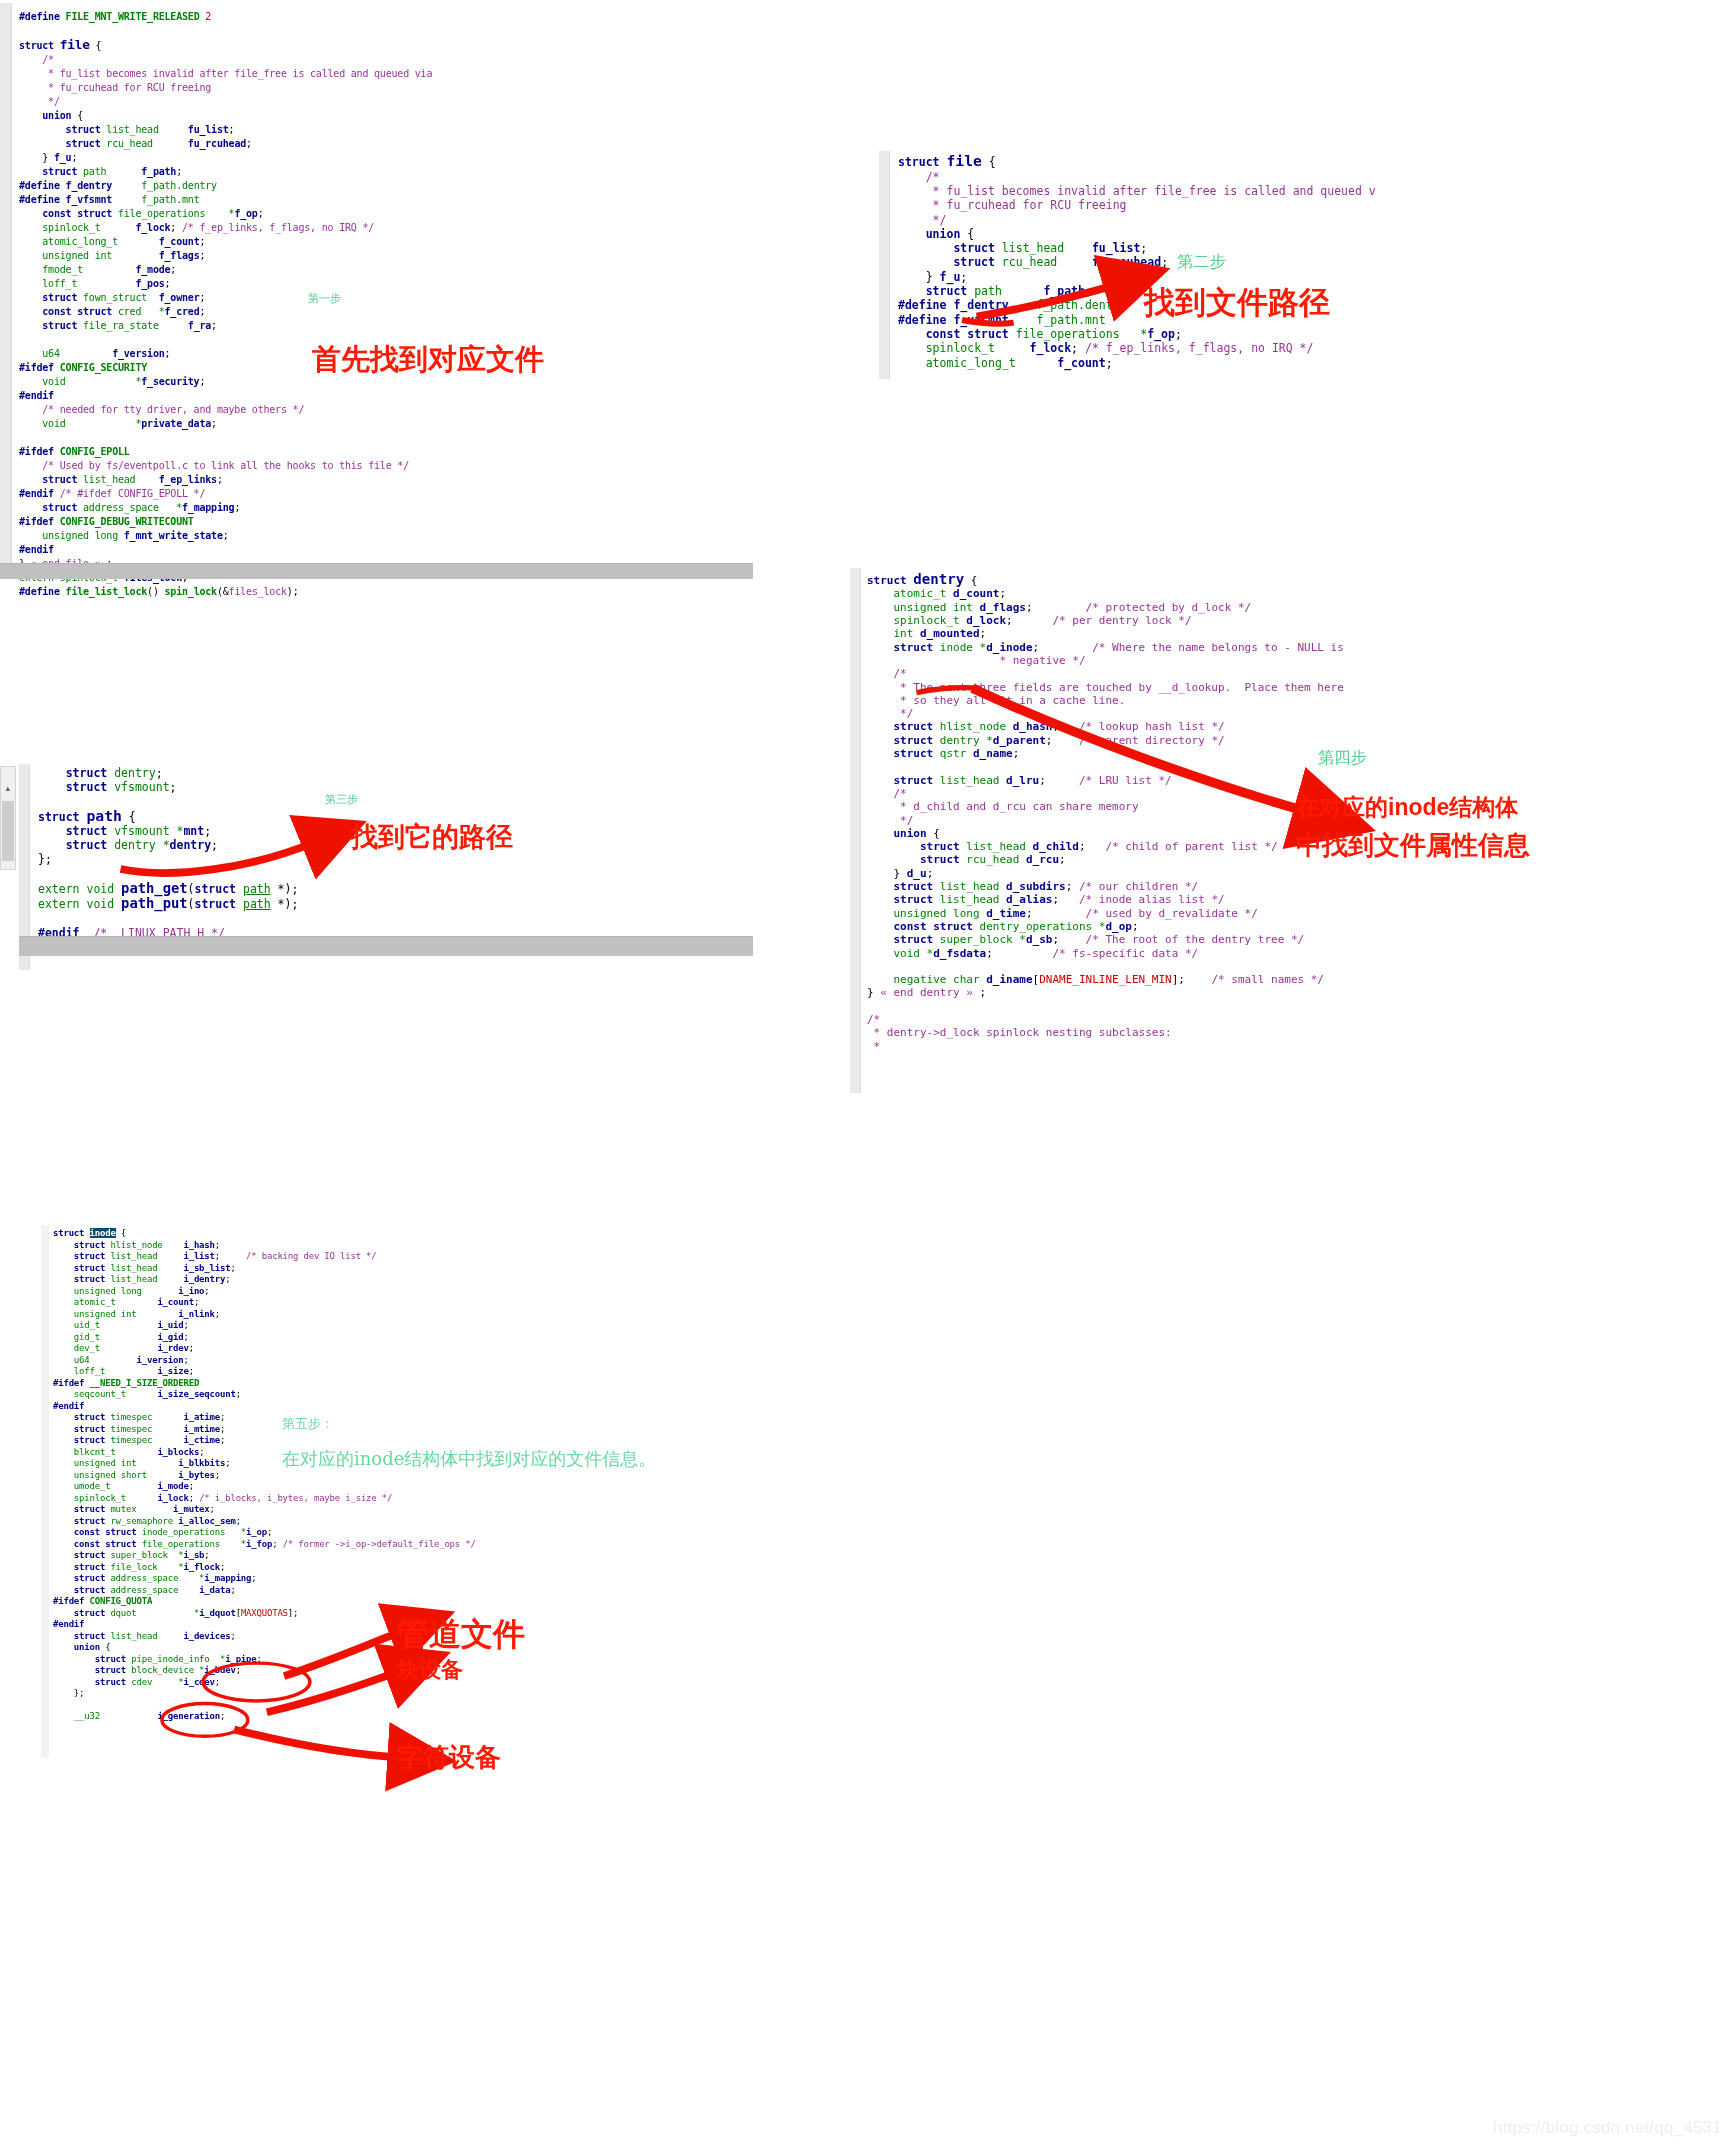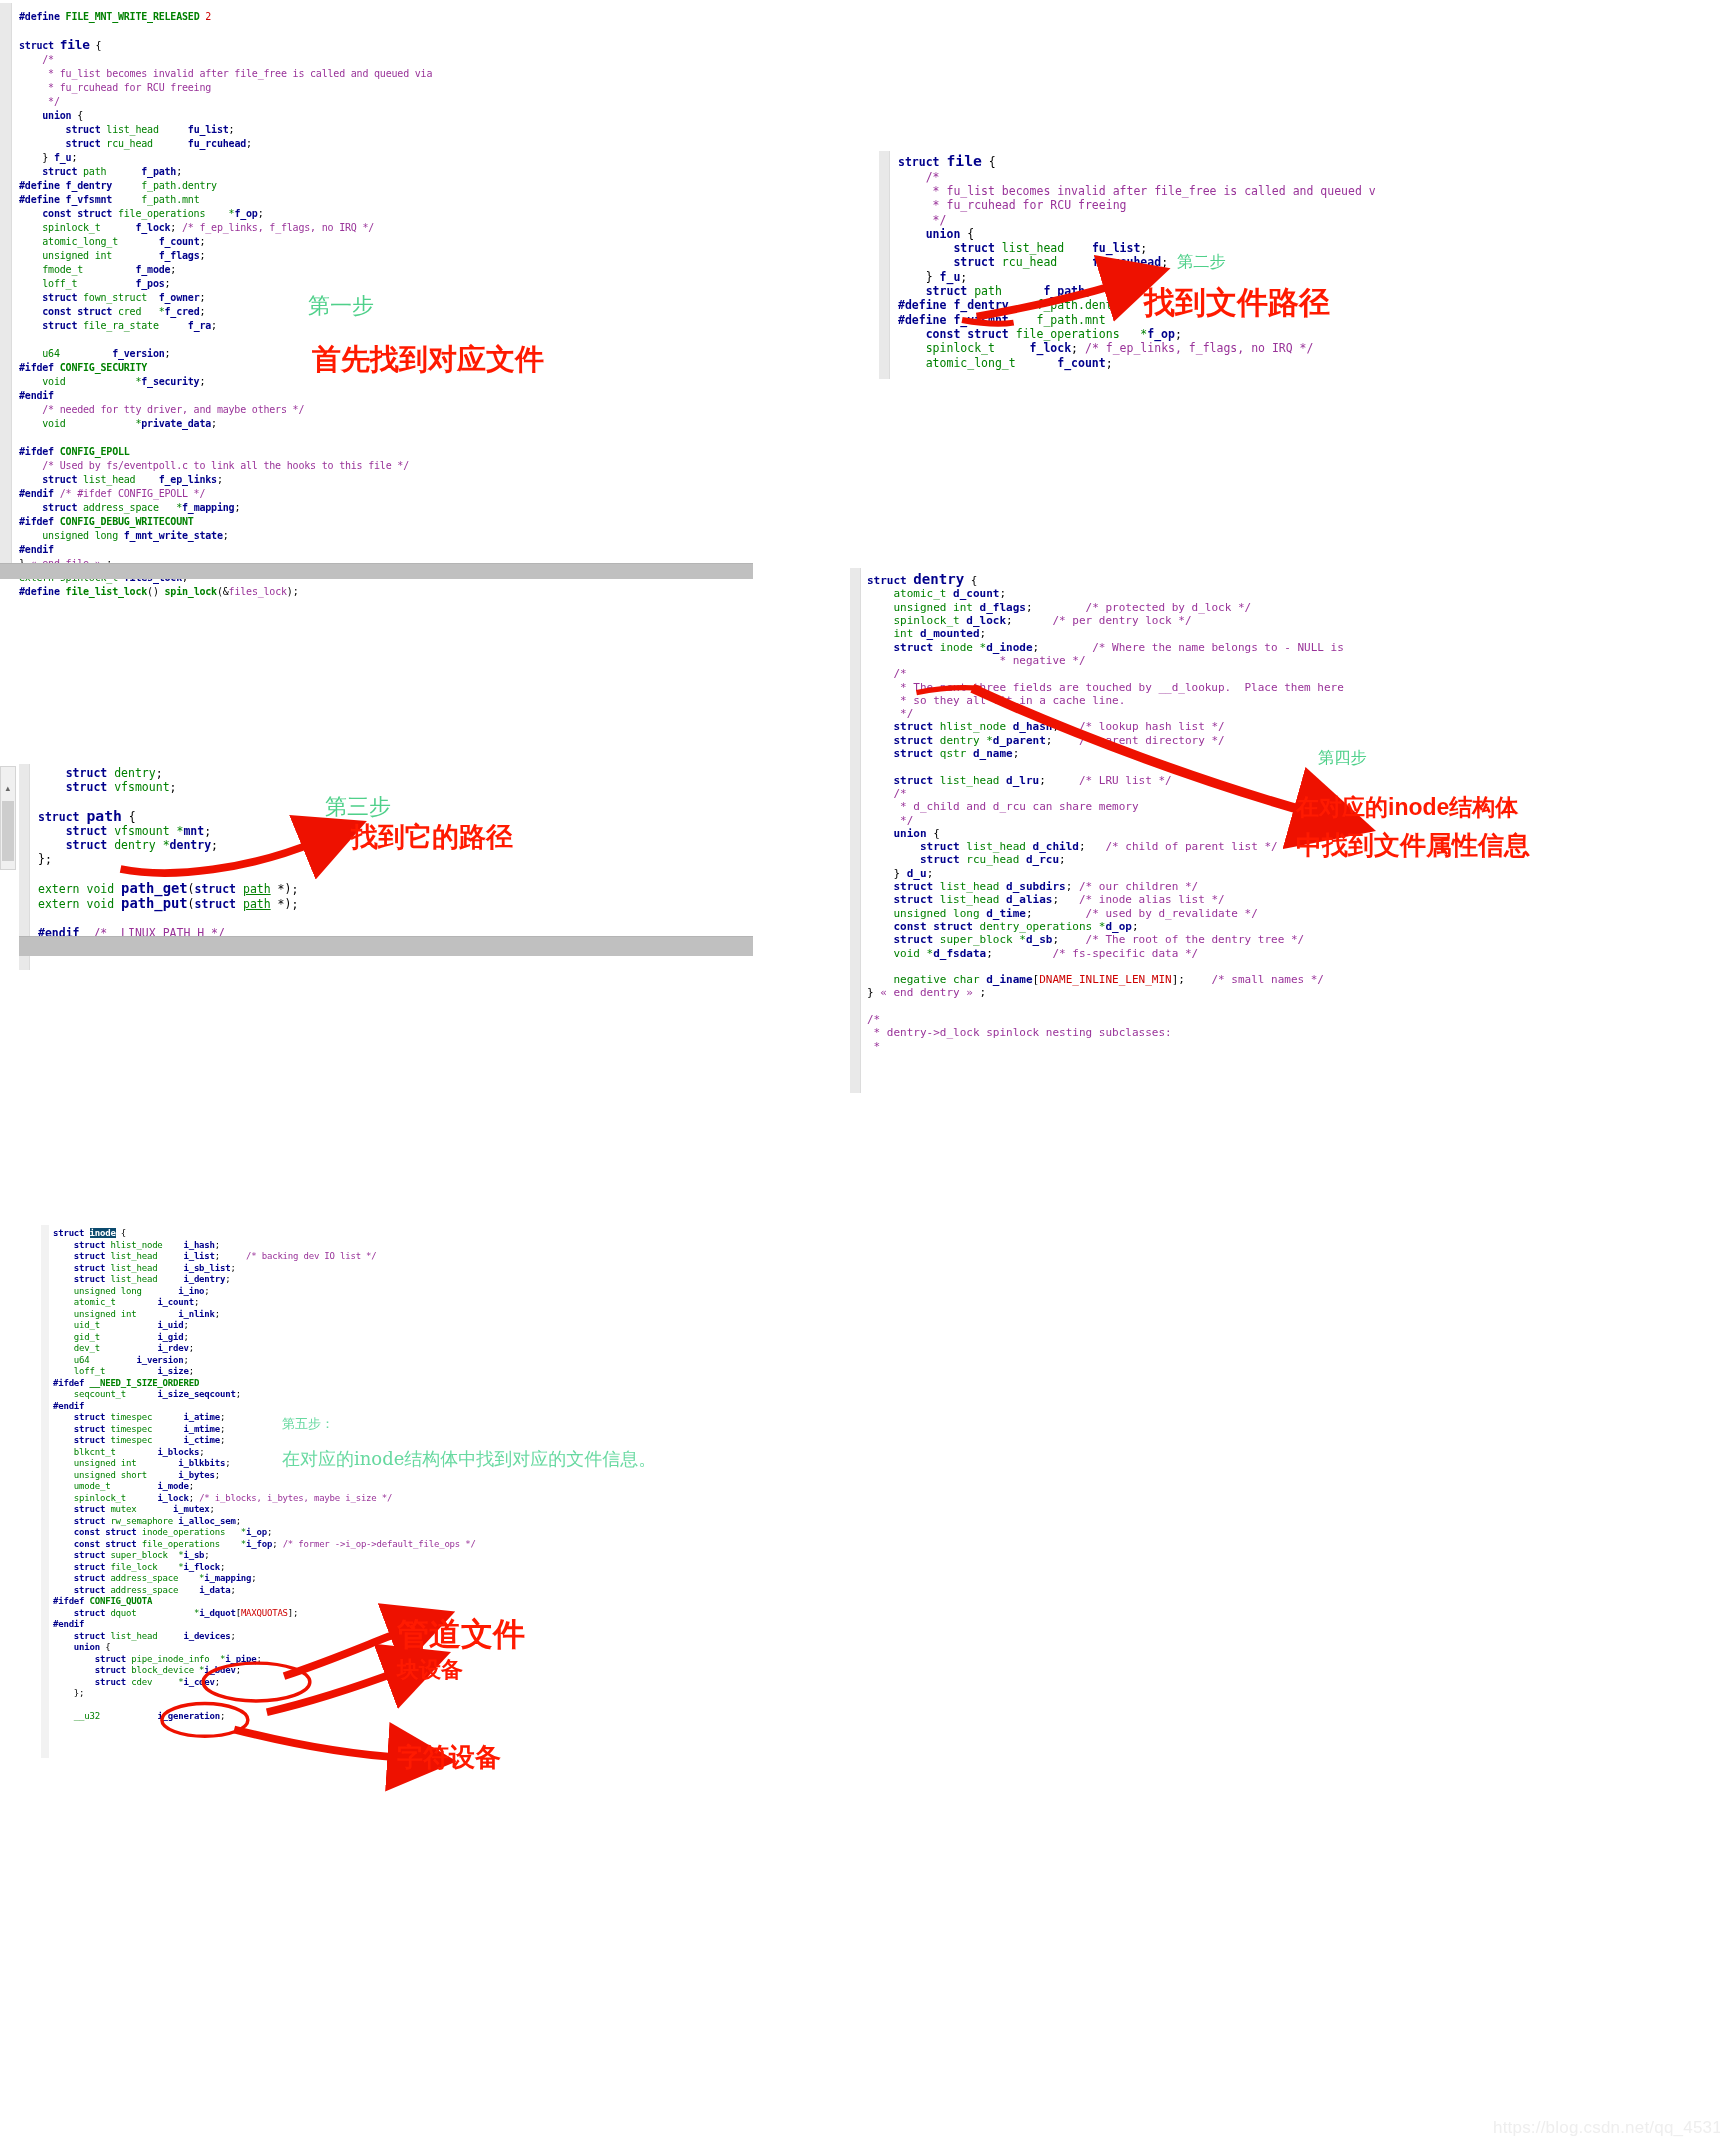--- a/index.html
+++ b/index.html
@@ -32,21 +32,21 @@
   .var  {color:#00008b;font-weight:bold;}
   .cmt  {color:#993399;}
   .pre  {color:#00008b;font-weight:bold;}
   .num  {color:#cc0000;}
   .mac  {color:#008000;font-weight:bold;}
   .plain{color:#000000;}
   .sel  {background:#0c4a6e;color:#ffffff;font-weight:bold;}
   .title{font-size:1.28em;font-weight:bold;color:#00008b;}
 
   .ann{position:absolute;white-space:pre;}
-  .ann-step{color:#4fd08a;font-size:22px;font-family:"DejaVu Serif","Liberation Serif",serif;}
+  .ann-step{color:#4fd08a;font-size:11px;font-family:"DejaVu Serif","Liberation Serif",serif;}
   .ann-red{color:#ff1a00;font-weight:bold;}
   .ann-green{color:#67d9a0;font-family:"DejaVu Serif","Liberation Serif",serif;}
   .watermark{position:absolute;color:#eeeeee;font-size:17px;letter-spacing:0.2px;}
   svg.overlay{position:absolute;left:0;top:0;width:1721px;height:2151px;pointer-events:none;}
 </style>
 </head>
 <body>
 
 <div class="panel" id="p1" style="left:0px;top:3.4px;width:753px;height:576px;">
   <div class="gutter"></div>

